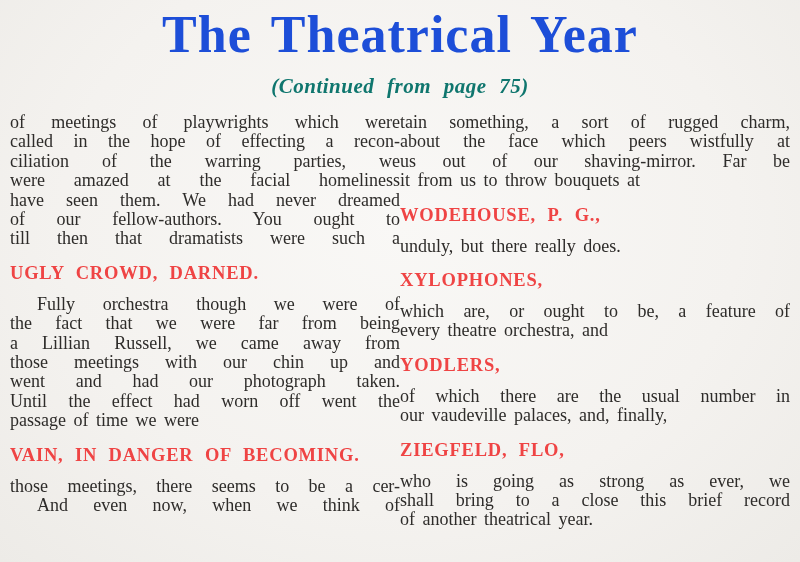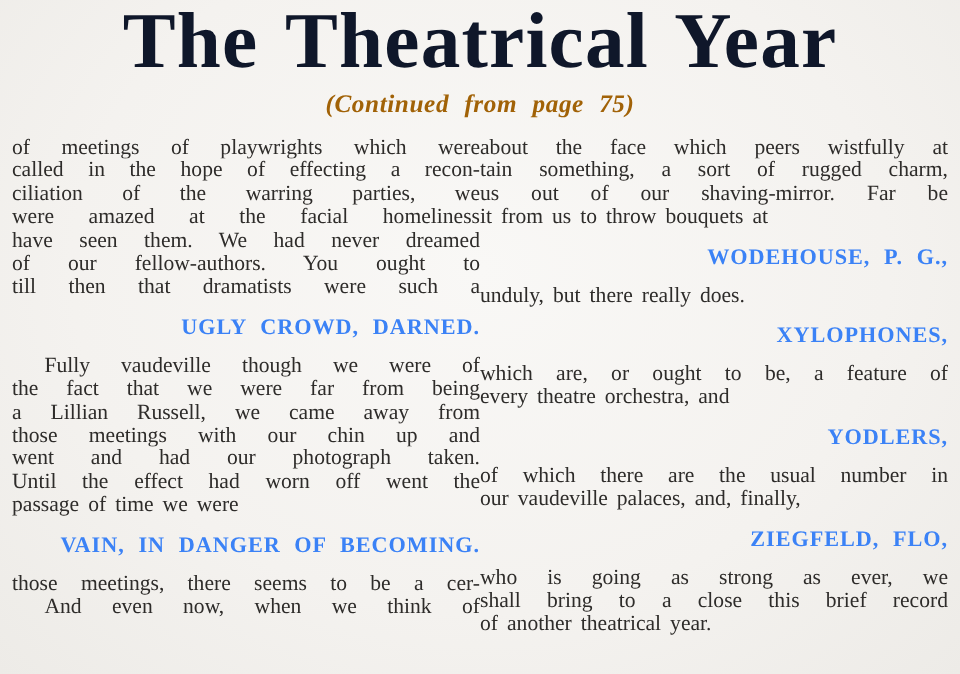--- a/index.html
+++ b/index.html
@@ -15,38 +15,38 @@
     font-family: "Liberation Serif", serif;
     -webkit-font-smoothing: antialiased;
   }
   .page {
     box-sizing: border-box;
     width: 800px;
     height: 562px;
     padding: 6px 10px 0 10px;
   }
   .title {
-    font-size: 66px;
+    font-size: 52px;
     line-height: 58px;
     font-weight: bold;
     text-align: center;
     letter-spacing: 1px;
     word-spacing: 6px;
-    color: #0f172a;
+    color: #1d4ed8;
   }
   .subtitle {
     margin-top: 11px;
     font-size: 21px;
     line-height: 23px;
     font-weight: bold;
     font-style: italic;
     text-align: center;
     letter-spacing: 0.5px;
     word-spacing: 7px;
-    color: #a16207;
+    color: #0f766e;
   }
   .cols {
     display: flex;
     gap: 0;
     margin-top: 15px;
   }
   .col {
     flex: 1;
     min-width: 0;
     font-size: 18px;
@@ -61,24 +61,24 @@
     white-space: nowrap;
     overflow: hidden;
   }
   .tl.left-last { text-align-last: left; }
   .tl.indent { text-indent: 27px; }
   .heading {
     margin: 14px 0 12px 0;
     font-weight: bold;
     font-size: 18.5px;
     line-height: 20px;
-    text-align: right;
+    text-align: left;
     letter-spacing: 0.8px;
     word-spacing: 6px;
-    color: #3b82f6;
+    color: #ef4444;
   }
 </style>
 </head>
 <body>
 
 <div class="page">
   <div class="title">The Theatrical Year</div>
   <div class="subtitle">(Continued from page 75)</div>
   <div class="cols">
     <div class="col">
@@ -86,38 +86,38 @@
           <div class="tl">of meetings of playwrights which were</div>
           <div class="tl">called in the hope of effecting a recon-</div>
           <div class="tl">ciliation of the warring parties, we</div>
           <div class="tl">were amazed at the facial homeliness</div>
           <div class="tl">have seen them. We had never dreamed</div>
           <div class="tl">of our fellow-authors. You ought to</div>
           <div class="tl">till then that dramatists were such a</div>
         </div>
         <div class="heading">UGLY CROWD, DARNED.</div>
         <div class="para">
-          <div class="tl indent">Fully vaudeville though we were of</div>
+          <div class="tl indent">Fully orchestra though we were of</div>
           <div class="tl">the fact that we were far from being</div>
           <div class="tl">a Lillian Russell, we came away from</div>
           <div class="tl">those meetings with our chin up and</div>
           <div class="tl">went and had our photograph taken.</div>
           <div class="tl">Until the effect had worn off went the</div>
           <div class="tl left-last">passage of time we were</div>
         </div>
         <div class="heading">VAIN, IN DANGER OF BECOMING.</div>
         <div class="para">
           <div class="tl">those meetings, there seems to be a cer-</div>
           <div class="tl indent">And even now, when we think of</div>
         </div>
       </div>
     <div class="col">
         <div class="para">
+          <div class="tl">tain something, a sort of rugged charm,</div>
           <div class="tl">about the face which peers wistfully at</div>
-          <div class="tl">tain something, a sort of rugged charm,</div>
           <div class="tl">us out of our shaving-mirror. Far be</div>
           <div class="tl left-last">it from us to throw bouquets at</div>
         </div>
         <div class="heading">WODEHOUSE, P. G.,</div>
         <div class="para">
           <div class="tl left-last">unduly, but there really does.</div>
         </div>
         <div class="heading">XYLOPHONES,</div>
         <div class="para">
           <div class="tl">which are, or ought to be, a feature of</div>

